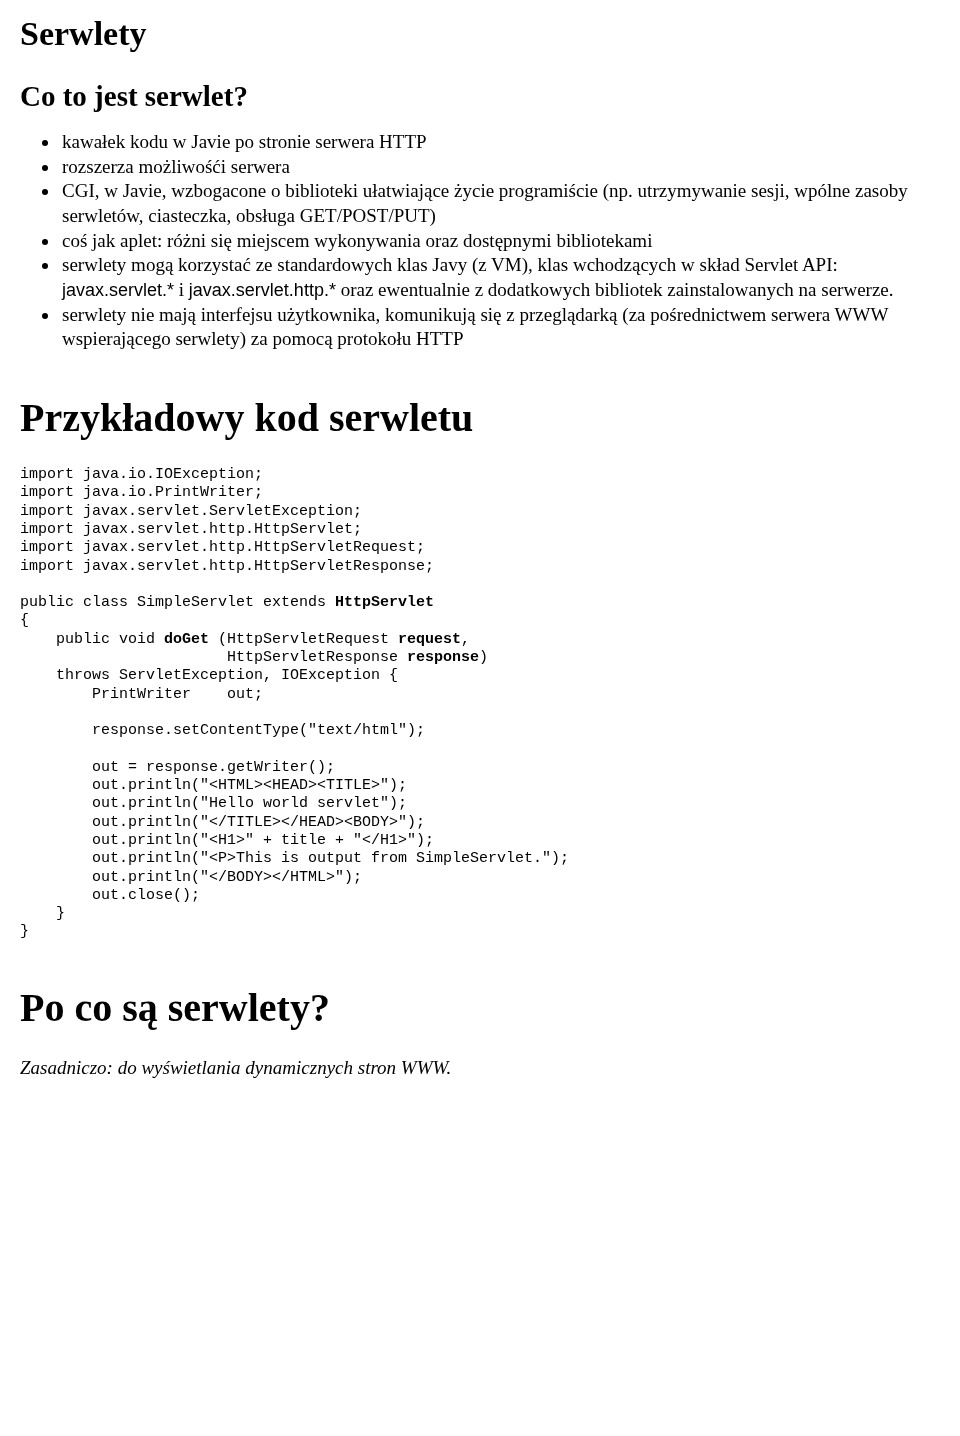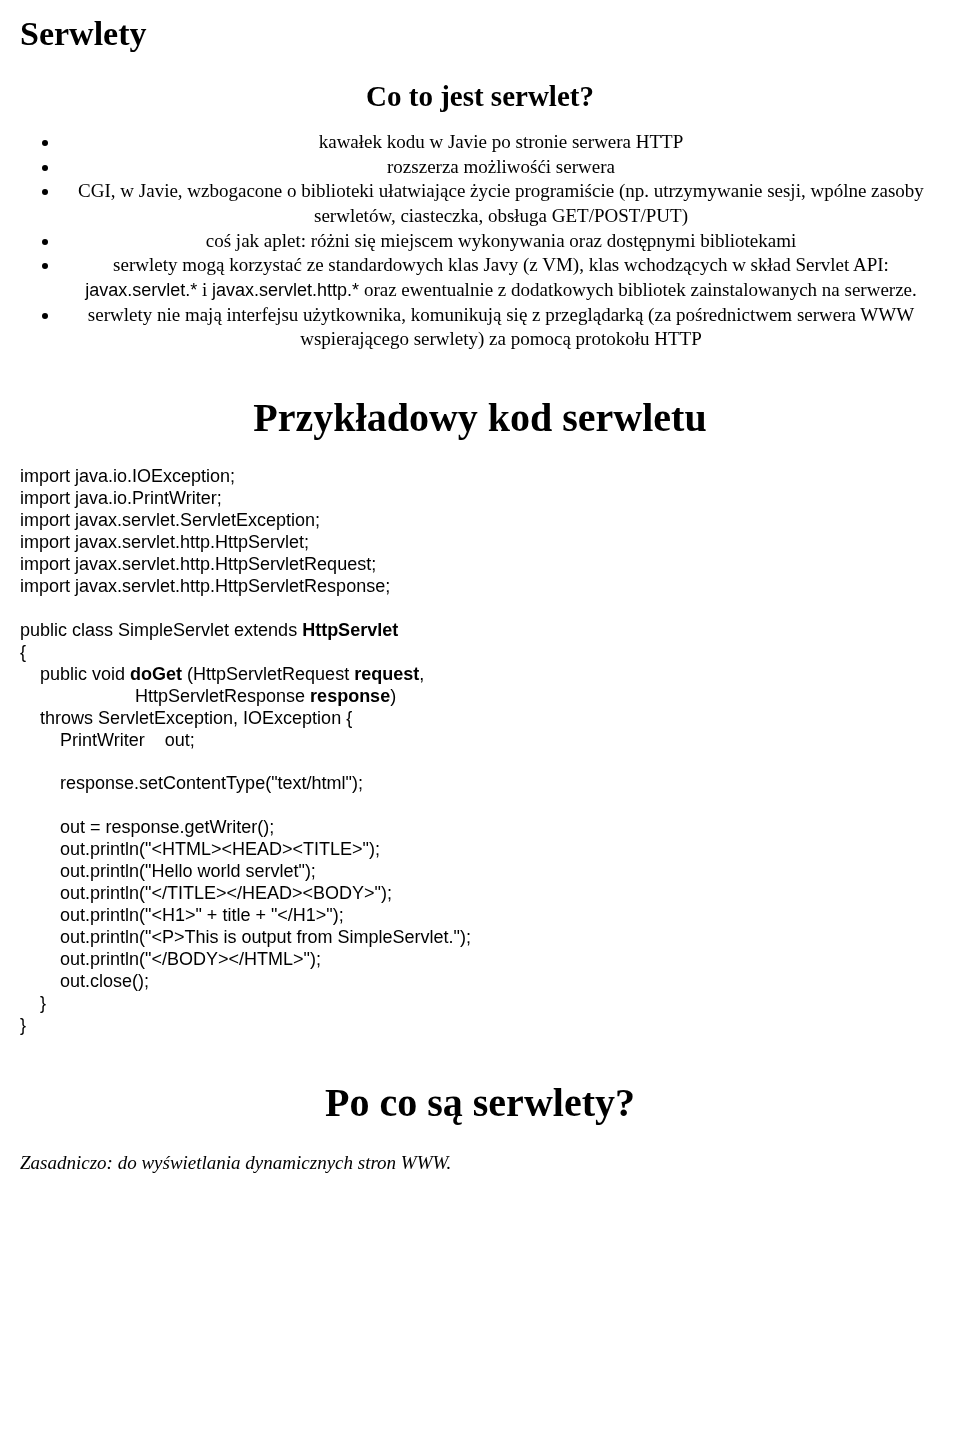--- a/index.html
+++ b/index.html
@@ -15,43 +15,41 @@
   }
   h1 {
     font-size: 34px;
     font-weight: bold;
     margin: 0 0 22px 0;
   }
   h2 {
     font-size: 29px;
     font-weight: bold;
     margin: 18px 0 14px 0;
-    text-align: center;
   }
   h2.big {
     font-size: 40px;
     margin-top: 40px;
     margin-bottom: 22px;
   }
   ul {
     margin: 0 0 0 12px;
     padding: 0 0 0 28px;
-    text-align: center;
   }
   li {
     margin: 0;
     padding: 0 0 0 2px;
   }
   li .mono {
     font-family: Liberation Sans, sans-serif;
     font-size: 18px;
   }
   pre {
-    font-family: Liberation Sans, sans-serif;
-    font-size: 18px;
+    font-family: Liberation Mono, monospace;
+    font-size: 15px;
     line-height: 1.22;
     margin: 14px 0 0 0;
     white-space: pre;
   }
   pre b { font-weight: bold; }
   .para {
     margin: 14px 0 0 0;
     font-style: italic;
   }
 </style>

